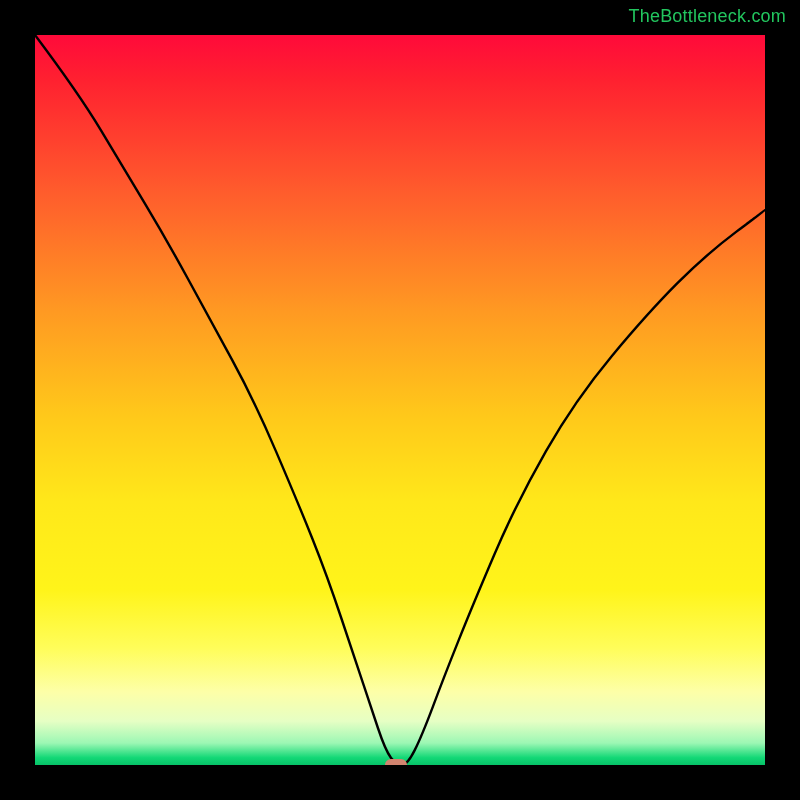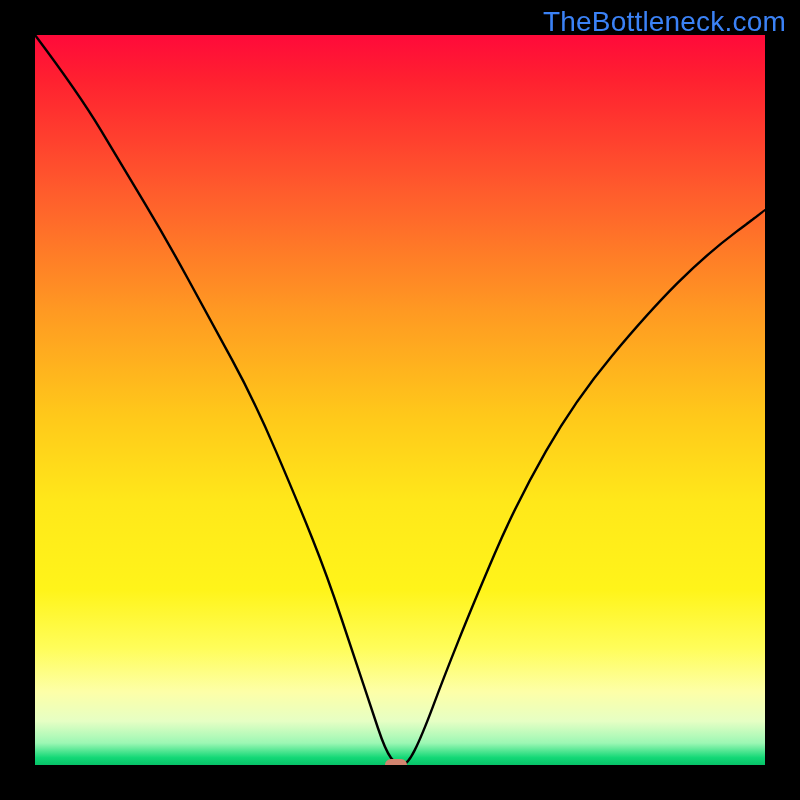--- a/index.html
+++ b/index.html
@@ -8,22 +8,22 @@
     width: 800px;
     height: 800px;
     background: #000;
     position: relative;
     font-family: Arial, Helvetica, sans-serif;
   }
   .watermark {
     position: absolute;
     top: 6px;
     right: 14px;
-    color: #3b82f6;
-    font-size: 28px;
+    color: #22c55e;
+    font-size: 18px;
     font-weight: 500;
     z-index: 20;
     letter-spacing: 0.2px;
   }
   .plot-area {
     position: absolute;
     left: 35px;
     top: 35px;
     width: 730px;
     height: 730px;

